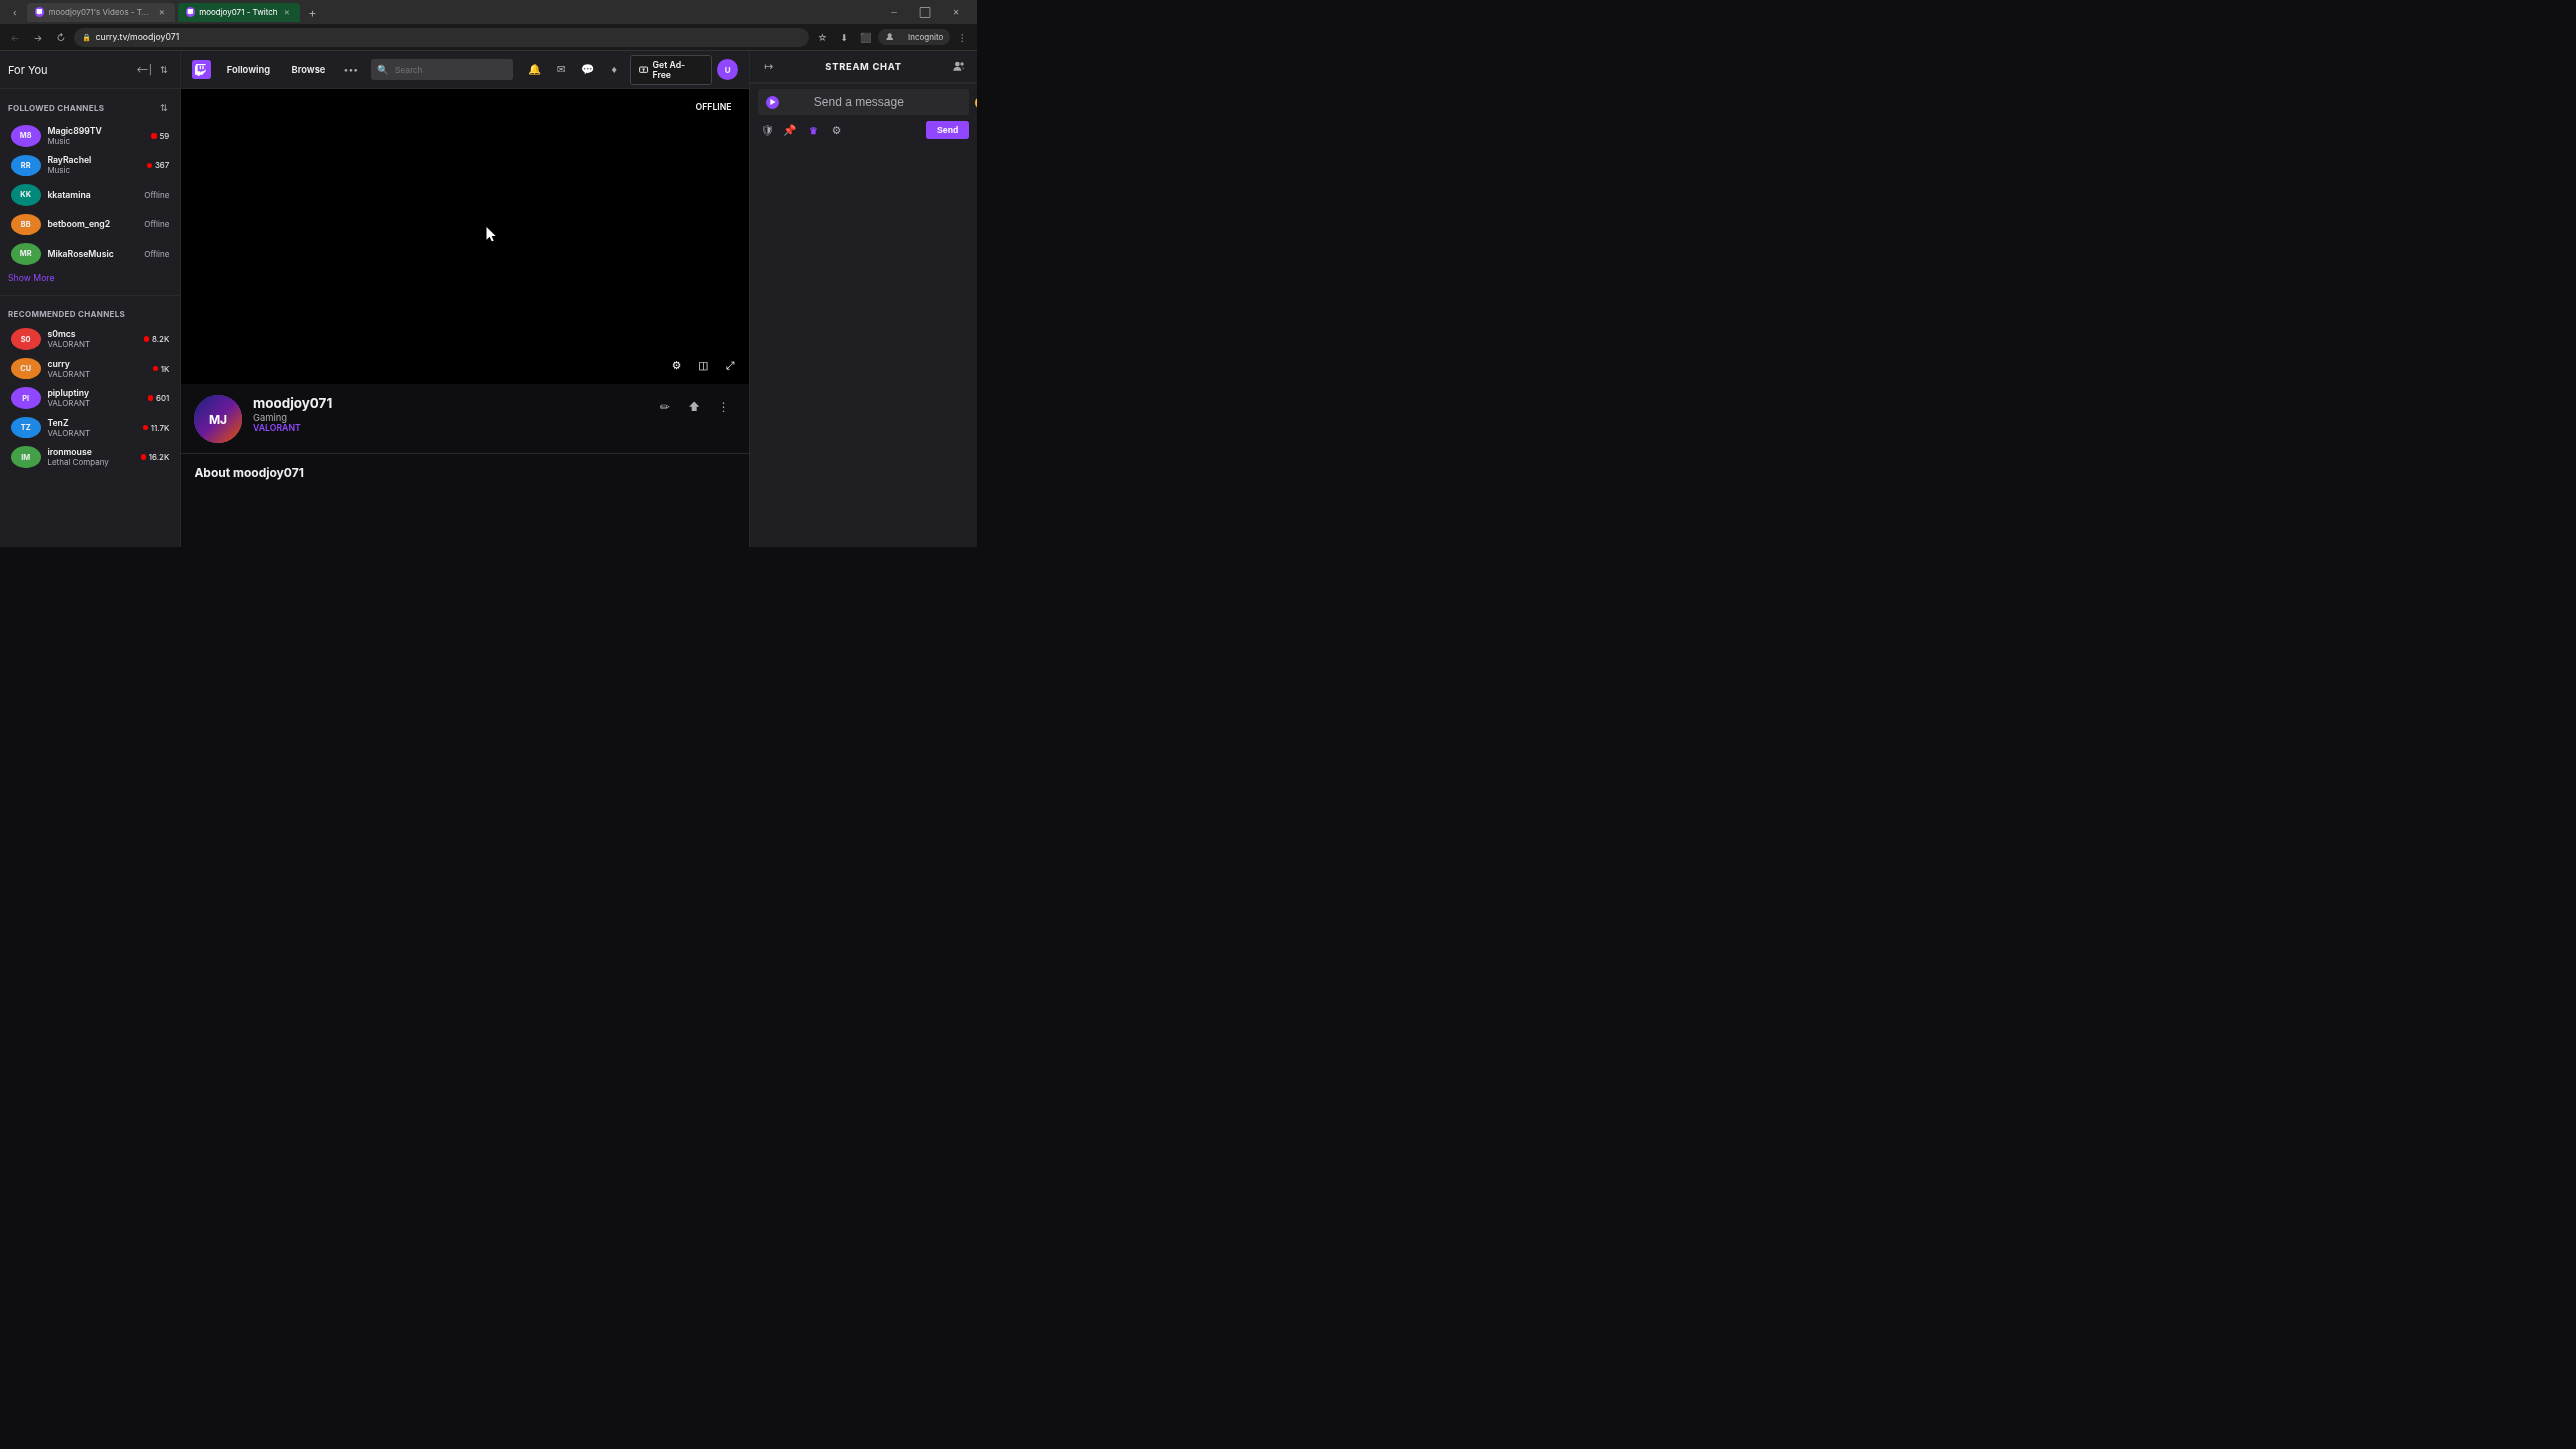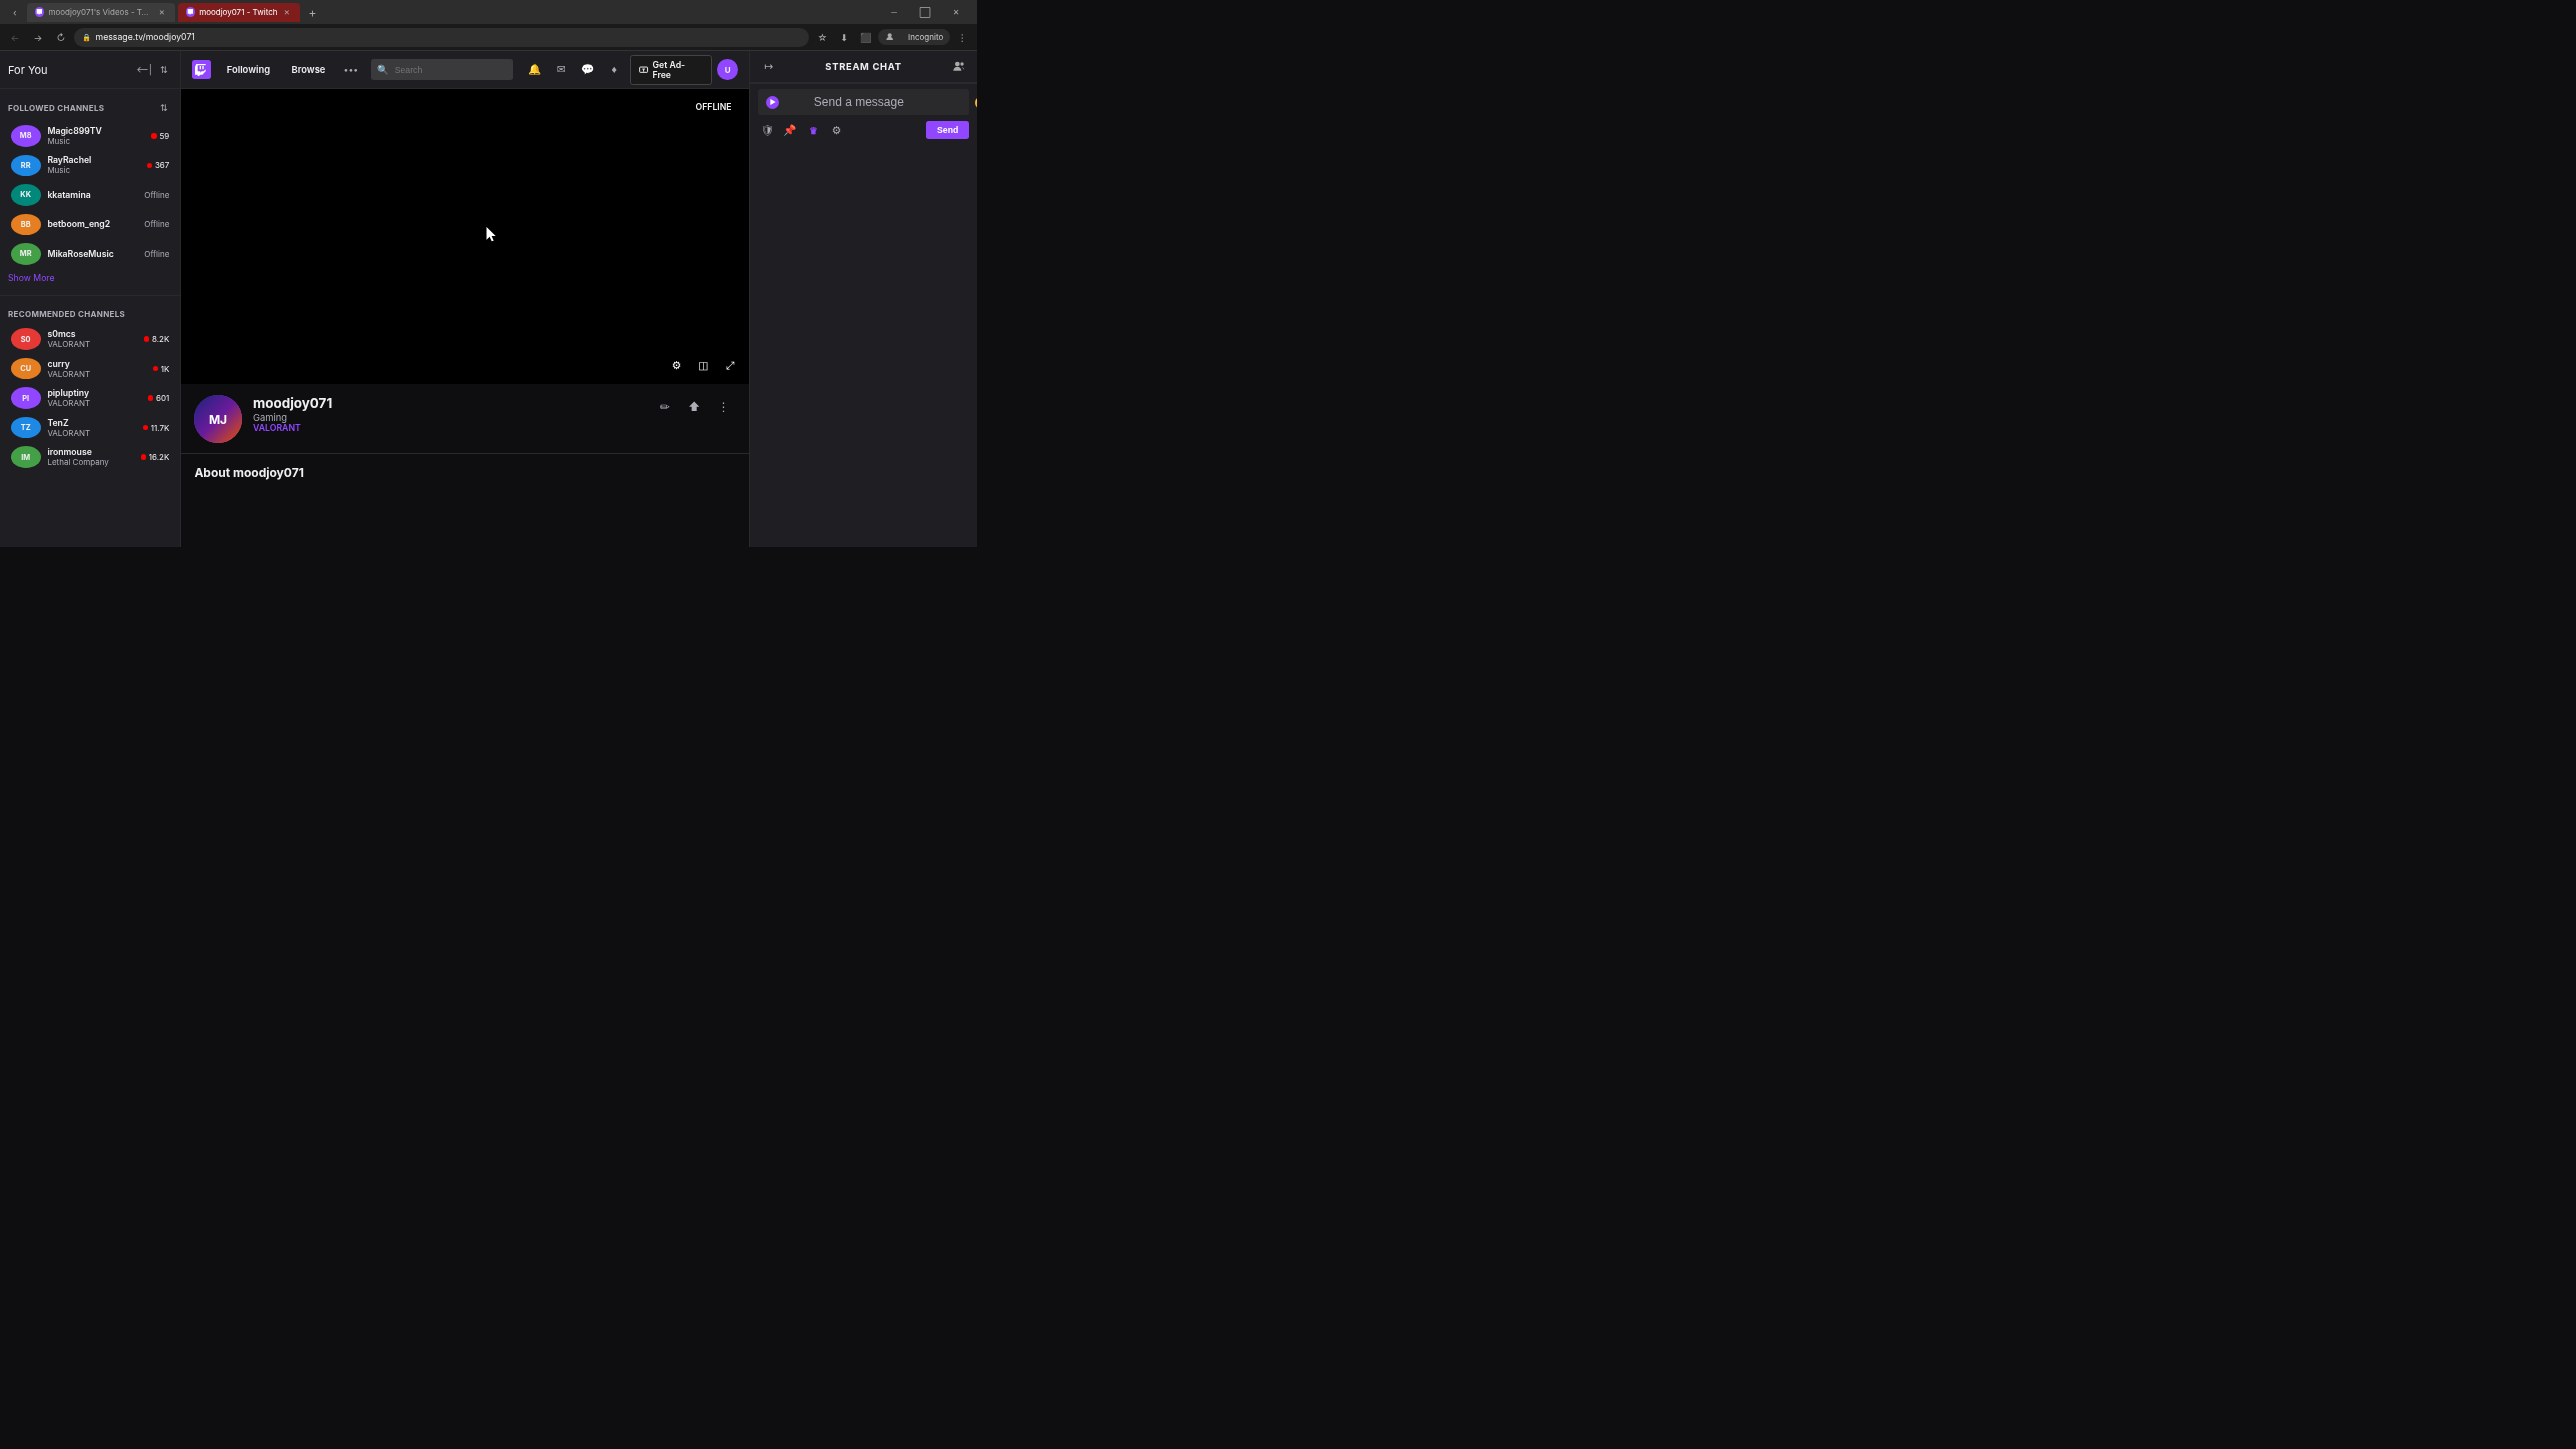--- a/index.html
+++ b/index.html
@@ -1,20 +1,20 @@
 <!DOCTYPE html>
 <html style="font-size:10.7px"><head>
   <meta charset="utf-8">
   <style>
     * { margin: 0; padding: 0; box-sizing: border-box; }
     body { font-family: 'Inter', Arial, sans-serif; background: #0e0e10; color: #efeff1; font-size: 8.7px; overflow: hidden; width: 977px; height: 547px; }
     .tab-bar { display: flex; align-items: center; height: 24px; background: #2d2d2d; padding: 0 5.4px; gap: 2.7px; }
     .tab { display: flex; align-items: center; gap: 4px; padding: 0 8px; height: 19px; border-radius: 4px 4px 0 0; font-size: 8px; cursor: pointer; min-width: 81px; max-width: 148px; }
     .tab.inactive { background: #3c3c3c; color: #aaa; }
-    .tab.active { background: #7f1d1d; color: #fff; }
+    .tab.active { background: #14532d; color: #fff; }
     .tab .favicon { width: 9.4px; height: 9.4px; background: #9147ff; border-radius: 50%; flex-shrink: 0; display: flex; align-items: center; justify-content: center; }
     .tab .favicon svg { width: 6.7px; height: 6.7px; }
     .tab .tab-title { flex: 1; overflow: hidden; text-overflow: ellipsis; white-space: nowrap; }
     .tab .close-btn { width: 10.7px; height: 10.7px; border-radius: 50%; display: flex; align-items: center; justify-content: center; color: #aaa; font-size: 7.4px; cursor: pointer; }
     .new-tab { width: 19px; height: 19px; display: flex; align-items: center; justify-content: center; color: #aaa; cursor: pointer; font-size: 12px; }
     .tab-arrow { width: 19px; height: 19px; display: flex; align-items: center; justify-content: center; color: #aaa; cursor: pointer; font-size: 9.4px; }
 
     .address-bar { display: flex; align-items: center; height: 27px; background: #1a1a1a; padding: 0 5.4px; gap: 4px; border-bottom: 0.7px solid #333; }
     .nav-btn { width: 19px; height: 19px; display: flex; align-items: center; justify-content: center; color: #aaa; cursor: pointer; border-radius: 50%; font-size: 9.4px; }
     .nav-btn.disabled { color: #555; cursor: default; }
@@ -146,21 +146,21 @@
       <div class="win-btn close">✕</div>
     </div>
   </div>
 
   <div class="address-bar">
     <div class="nav-btn disabled">←</div>
     <div class="nav-btn">→</div>
     <div class="nav-btn">↻</div>
     <div class="url-bar">
       <span class="url-icon">🔒</span>
-      <span class="url-text">message.tv/moodjoy071</span>
+      <span class="url-text">curry.tv/moodjoy071</span>
     </div>
     <div class="browser-actions">
       <div class="browser-action-btn">☆</div>
       <div class="browser-action-btn">⬇</div>
       <div class="browser-action-btn">⬛</div>
       <div class="incognito-btn">
         <svg width="9.4" height="9.4" viewBox="0 0 14 14" fill="#aaa">
             <circle cx="7" cy="5" r="3"></circle>
             <path d="M2 12c0-2.8 2.2-5 5-5s5 2.2 5 5"></path>
           </svg>

